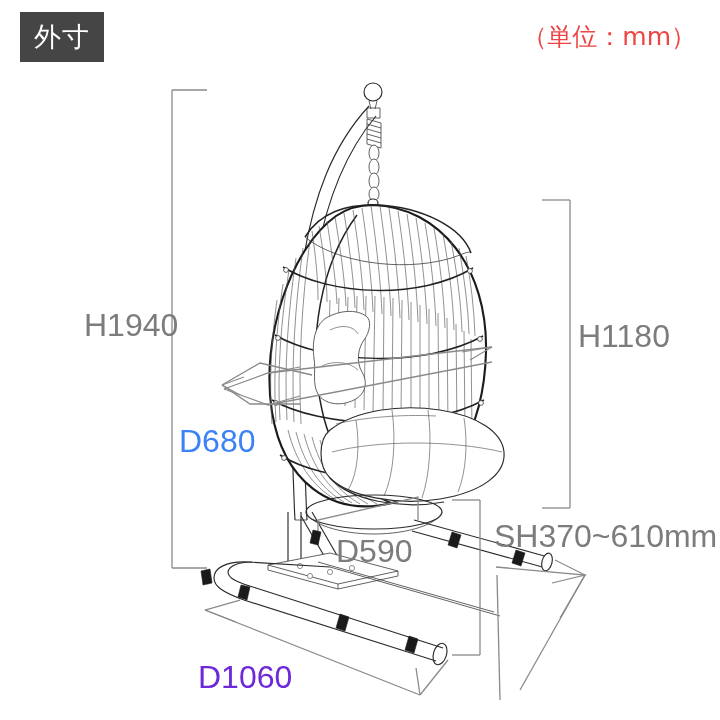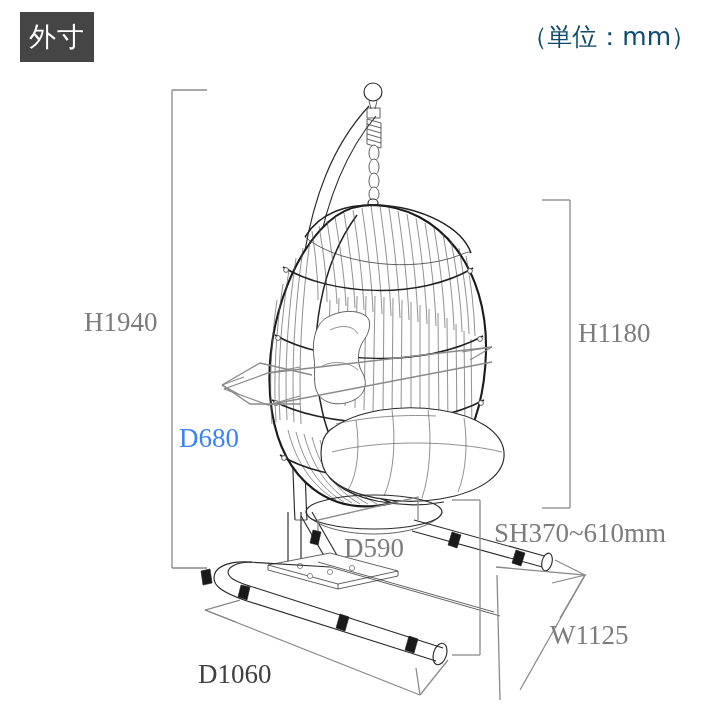--- a/index.html
+++ b/index.html
@@ -6,36 +6,36 @@
   body{
     width:720px;height:720px;
     background:#ffffff;
     font-family:"Liberation Sans","DejaVu Sans",sans-serif;
     overflow:hidden;position:relative;
   }
   #stage{position:absolute;inset:0;width:720px;height:720px;}
 
   .badge{
     position:absolute;left:20px;top:12px;
-    width:74px;height:50px;
+    width:84px;height:50px;
     display:flex;align-items:center;justify-content:center;
     color:#ffffff;font-size:27px;letter-spacing:1px;
     font-family:"DejaVu Sans",sans-serif;
     user-select:none;
   }
   .unit{
     position:absolute;right:24px;top:20px;
-    font-size:25px;color:#0c4a6e;letter-spacing:0px;
+    font-size:25px;color:#ef4444;letter-spacing:0px;
     font-family:"DejaVu Sans",sans-serif;
     white-space:nowrap;
   }
   .dimlabel{
     position:absolute;
-    font-size:27px;color:#7c7c7c;
-    font-family:Liberation Serif, serif;
+    font-size:32px;color:#7c7c7c;
+    font-family:Liberation Sans, sans-serif;
     white-space:nowrap;user-select:none;
   }
   svg{display:block;position:absolute;left:0;top:0;}
   .ln{fill:none;stroke:#2b2b2b;stroke-width:1.15;}
   .ln-thin{fill:none;stroke:#3a3a3a;stroke-width:0.8;}
   .ln-hair{fill:none;stroke:#555;stroke-width:0.65;}
   .ln-bold{fill:none;stroke:#1b1b1b;stroke-width:2.1;}
   .ln-med{fill:none;stroke:#222;stroke-width:1.5;}
   .dim{fill:none;stroke:#8a8a8a;stroke-width:1.3;}
   .dimarrow{fill:none;stroke:#8a8a8a;stroke-width:1.2;}
@@ -319,21 +319,20 @@
 
   <div class="unit">（単位：mm）</div>
 
   <div class="dimlabel" style="left: 84px; top: 307px; color: rgb(124, 124, 124);">H1940</div>
 
   <div class="dimlabel" style="left: 578px; top: 318px; color: rgb(124, 124, 124); text-align: center;">H1180</div>
 
 
   <div class="dimlabel" style="left: 179px; top: 423px; color: #3b82f6;">D680</div>
 
-  <div class="dimlabel" style="left: 344px; top: 533px; color: rgb(124, 124, 124);">D590</div>
+  <div class="dimlabel" style="left: 336px; top: 533px; color: rgb(124, 124, 124);">D590</div>
 
   <div class="dimlabel" style="left: 494px; top: 518px; color: rgb(124, 124, 124);">SH370~610mm</div>
 
-  <div class="dimlabel" style="left: 550px; top: 620px; color: rgb(124, 124, 124);">W1125</div>
-
-  <div class="dimlabel" style="left: 198px; top: 659px; color: #404040;">D1060</div>
+
+  <div class="dimlabel" style="left: 198px; top: 659px; color: #6d28d9;">D1060</div>
 
 </div>
 
 </body></html>

